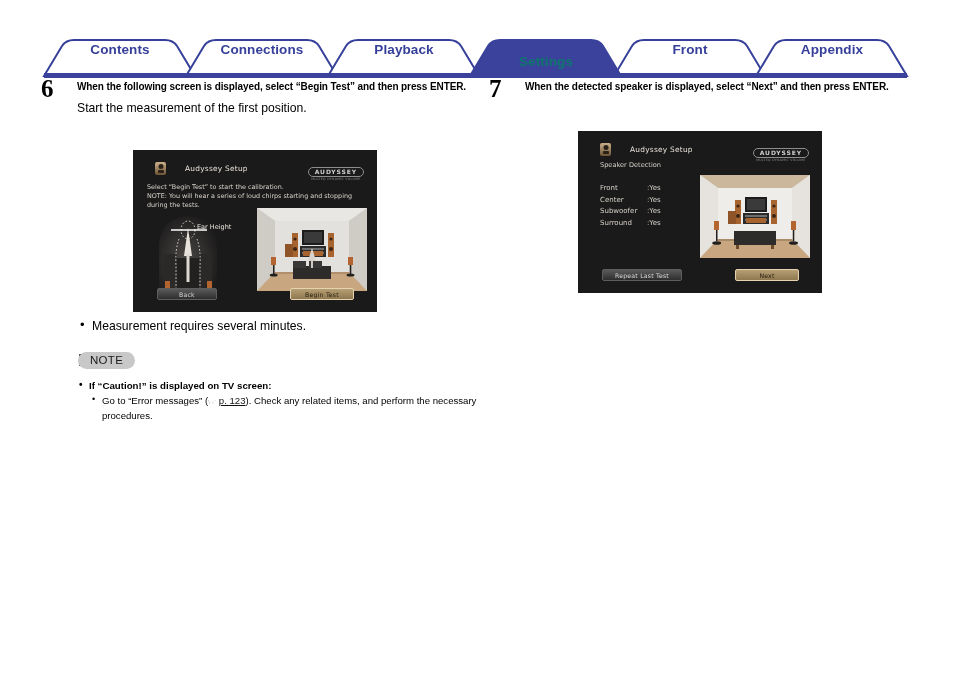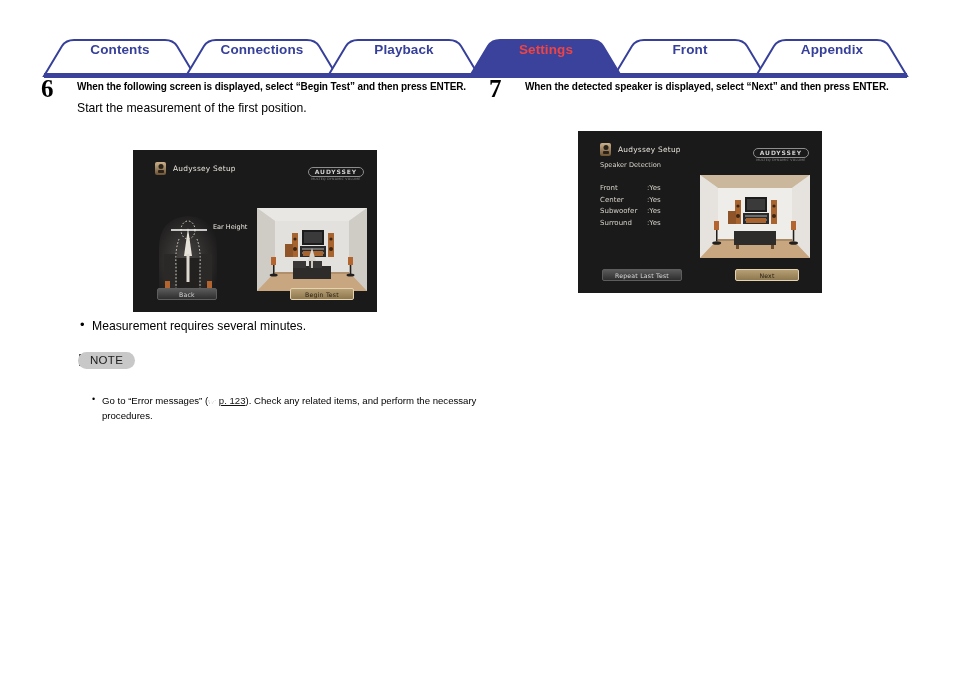--- a/index.html
+++ b/index.html
@@ -26,21 +26,21 @@
   .tab-label {
     position: absolute;
     font-size: 13.5px;
     font-weight: bold;
     color: #36409a;
     white-space: nowrap;
     letter-spacing: .1px;
     top: 33px;
     transform: translate(-50%, -50%);
   }
-  .tab-label.active { color: #ef4444; }
+  .tab-label.active { color: #0f766e; margin-top: 12px; }
 
   
   .col {
     position: absolute;
     top: 78px;
   }
   .col-left  { left: 36px;  width: 452px; }
   .col-right { left: 484px; width: 452px; }
 
   .step {
@@ -73,21 +73,21 @@
   .osd {
     position: relative;
     background: #1b1a1a;
     overflow: hidden;
     font-family: "DejaVu Sans", sans-serif;
   }
   .osd-head {
     position: absolute;
     display: flex;
     align-items: center;
-    gap: 7px;
+    gap: 19px;
   }
   .osd-appicon {
     width: 11px; height: 13px;
     border-radius: 2px;
     background: linear-gradient(180deg,#cbb08a,#6b5335);
     position: relative;
     flex: none;
   }
   .osd-appicon::before {
     content: "";
@@ -292,20 +292,23 @@
       <span class="osd-appicon"></span>
       <span class="osd-title">Audyssey Setup</span>
     </div>
 
     <div class="osd-logo" style="right:13px; top:11px;">
       <span class="osd-logo-main">AUDYSSEY</span>
       <span class="osd-logo-sub">MULTEQ
 DYNAMIC VOLUME</span>
     </div>
 
+    <div class="osd-body" style="left:14px; top:33px; width:218px;">Select “Begin Test” to start the calibration.
+NOTE: You will hear a series of loud chirps starting and stopping
+during the tests.</div>
 
     <div class="earfig" style="left:18px; top:58px; width:95px; height:88px;">
       <svg width="95" height="88" viewBox="0 0 95 88">
         <defs>
           <radialGradient id="seatglow" cx="45%" cy="55%" r="62%">
             <stop offset="0%" stop-color="#4a4745"></stop>
             <stop offset="100%" stop-color="#1b1a1a"></stop>
           </radialGradient>
         </defs>
         <path d="M8,88 L8,40 Q8,10 37,8 Q66,10 66,40 L66,88 Z" fill="url(#seatglow)"></path>
@@ -323,21 +326,21 @@
           <path d="M46,31 Q50,42 49,58 L49,80"></path>
           <path d="M25,80 q5,5 10,0"></path>
           <path d="M49,80 q-5,5 -10,0"></path>
         </g>
 
         <line x1="20" y1="22" x2="56" y2="22" stroke="#ffffff" stroke-width="1.3"></line>
 
         <rect x="14" y="73" width="5" height="8" fill="#b4652f"></rect>
         <rect x="56" y="73" width="5" height="8" fill="#b4652f"></rect>
       </svg>
-      <div style="position:absolute; left:62px; top:15px; color:#ece8e0; font-size:6.5px; white-space:nowrap;">Ear Height</div>
+      <div style="position:absolute; left:46px; top:15px; color:#ece8e0; font-size:6.5px; white-space:nowrap;">Ear Height</div>
     </div>
 
     <div class="room" style="left:124px; top:58px; width:110px; height:83px;">
       <svg width="110" height="83" viewBox="0 0 110 83">
         <rect width="110" height="83" fill="#d9d6d1"></rect>
 
         <polygon points="0,0 110,0 92,13 18,13" fill="#e9e7e3"></polygon>
 
         <polygon points="0,0 18,13 18,64 0,83" fill="#cfccc6"></polygon>
         <polygon points="110,0 92,13 92,64 110,83" fill="#cfccc6"></polygon>
@@ -382,20 +385,21 @@
 
     <div class="osd-btn" style="left:24px; bottom:12px; width:58px;">Back</div>
     <div class="osd-btn sel" style="right:23px; bottom:12px; width:62px;">Begin Test</div>
   </div>
 
   <div class="bullet" style="position:absolute; left:40px; top:240px; width:400px;">Measurement requires several minutes.</div>
 
   <div style="position:absolute; left:42px; top:274px;">NOTE</div>
   <div class="note-badge" style="position:absolute; left:42px; top:274px;">NOTE</div>
 
+  <div class="note-l1" style="position:absolute; left:42px; top:301px; width:400px;">If “Caution!” is displayed on TV screen:</div>
 
   <div class="note-l2" style="position:absolute; left:42px; top:316px; width:400px;">
     <span>Go to “Error messages” (</span><span class="handicon">☞</span>&nbsp;<span class="pagelink">p. 123</span><span>). Check any related items, and perform the necessary procedures.</span>
   </div>
 </div>
 
 <div class="col col-right">
 
   <div class="step">
     <div class="step-num">7</div>

